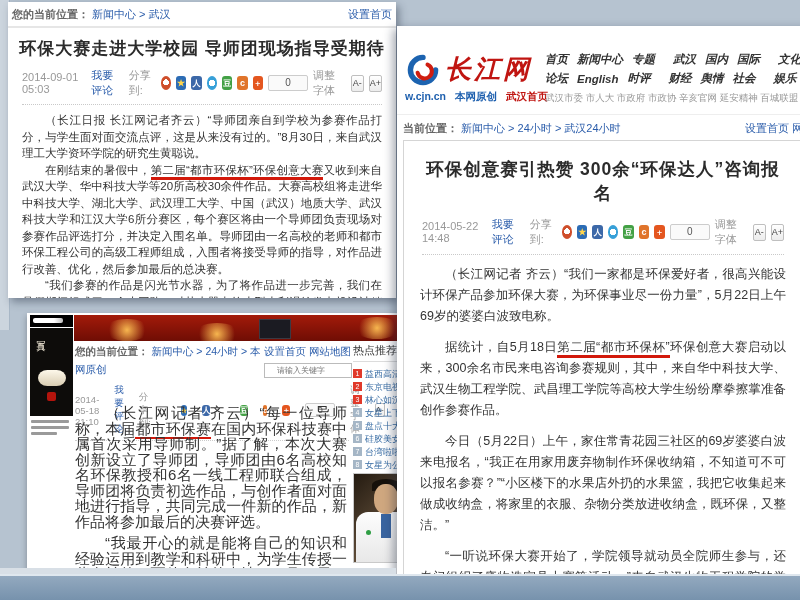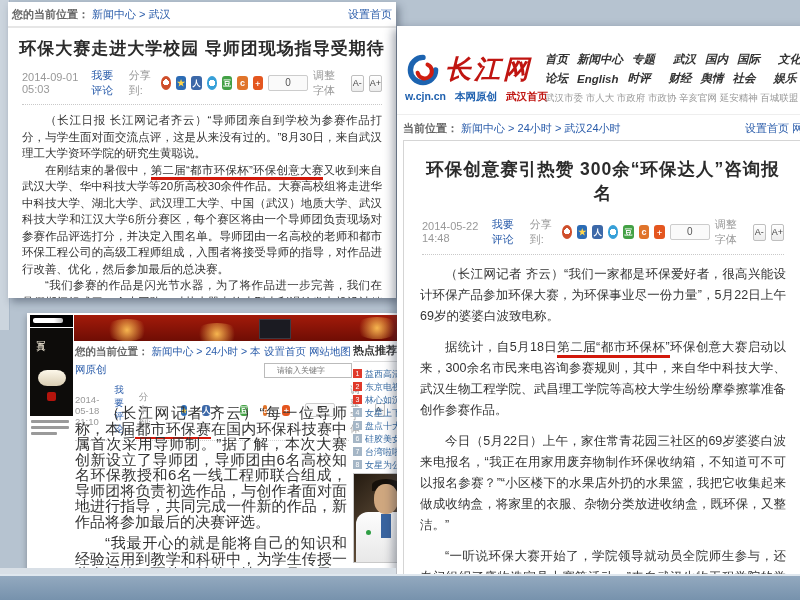--- a/index.html
+++ b/index.html
@@ -60,21 +60,21 @@
   .redbanner .photo{position:absolute;left:185px;top:4px;width:30px;height:18px;background:#1b1b22;border:1px solid #3a3a44;}
 
   #panelB .crumbrow{position:absolute;left:48px;top:29px;width:344px;height:18px;display:flex;justify-content:space-between;font-size:10.5px;line-height:18px;}
   .searchbox{width:62px;height:13px;border:1px solid #bbb;font-size:8px;color:#999;padding:0 12px;vertical-align:middle;}
   #panelB h2{position:absolute;left:48px;top:47px;width:272px;margin:0;text-align:center;font-size:15px;color:#2b2b2b;}
   #panelB .metarow{position:absolute;left:48px;top:71px;width:274px;font-size:9.5px;gap:15px;padding-bottom:4px;border-bottom:1px dotted #ccc;}
   #panelB .bodytxt{position:absolute;left:48px;top:92px;width:272px;height:189px;overflow:hidden;font-size:15px;line-height:15.5px;}
   #panelB .para{margin-bottom:6px;}
 
   .sidebarB{position:absolute;left:326px;top:30px;width:66px;height:251px;overflow:hidden;}
-  .hot-head{font-size:11px;font-weight:bold;color:#333;border-bottom:1px solid #dcdcdc;padding-bottom:3px;margin-bottom:3px;}
+  .hot-head{font-size:11px;font-weight:normal;color:#333;border-bottom:1px solid #dcdcdc;padding-bottom:3px;margin-bottom:3px;}
   .hot-item{height:13px;line-height:13px;white-space:nowrap;overflow:hidden;cursor:pointer;}
   .hn{display:inline-block;width:9px;height:9px;line-height:9px;font-size:7px;color:#fff;background:#a5b6c6;text-align:center;margin-right:3px;vertical-align:1px;}
   .hn.red{background:#e0392a;}
   .hot-txt{font-size:9px;color:#3a6ea5;}
   .pphoto{position:relative;margin-top:4px;width:64px;height:88px;background:linear-gradient(135deg,#241b11,#6b5640 70%,#857049);border:1px solid #c9c9c9;overflow:hidden;}
   .pphoto .face{position:absolute;left:20px;top:10px;width:24px;height:30px;background:#cfa77f;border-radius:46%;}
   .pphoto .hair{position:absolute;left:18px;top:5px;width:28px;height:12px;background:#16100a;border-radius:50% 50% 0 0;}
   .pphoto .coat{position:absolute;left:2px;top:38px;width:60px;height:50px;background:linear-gradient(#fdfdfd,#e8e8e8);border-radius:12px 12px 0 0;}
   .pphoto .shirt{position:absolute;left:27px;top:40px;width:10px;height:24px;background:#3a65a0;}
   .pphoto .badge{position:absolute;left:12px;top:56px;width:5px;height:5px;background:#2f9e44;border-radius:50%;}

